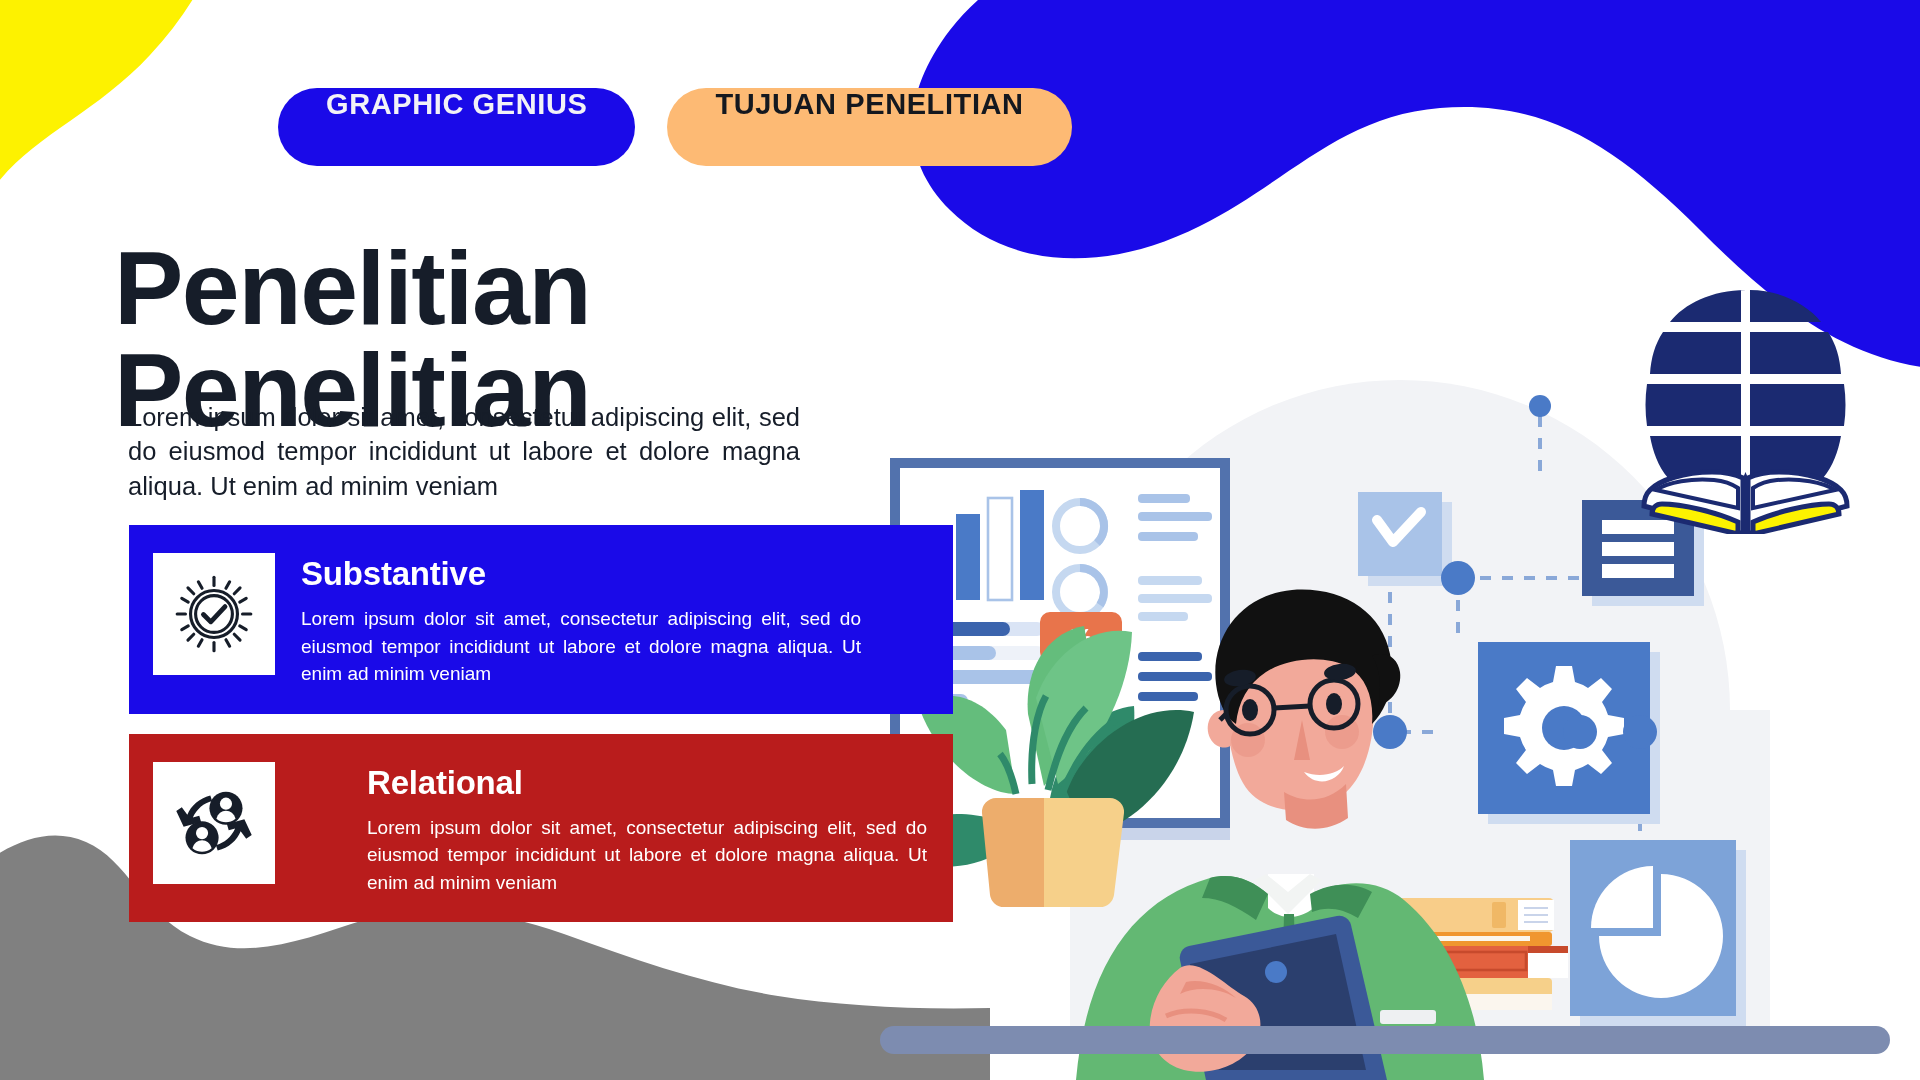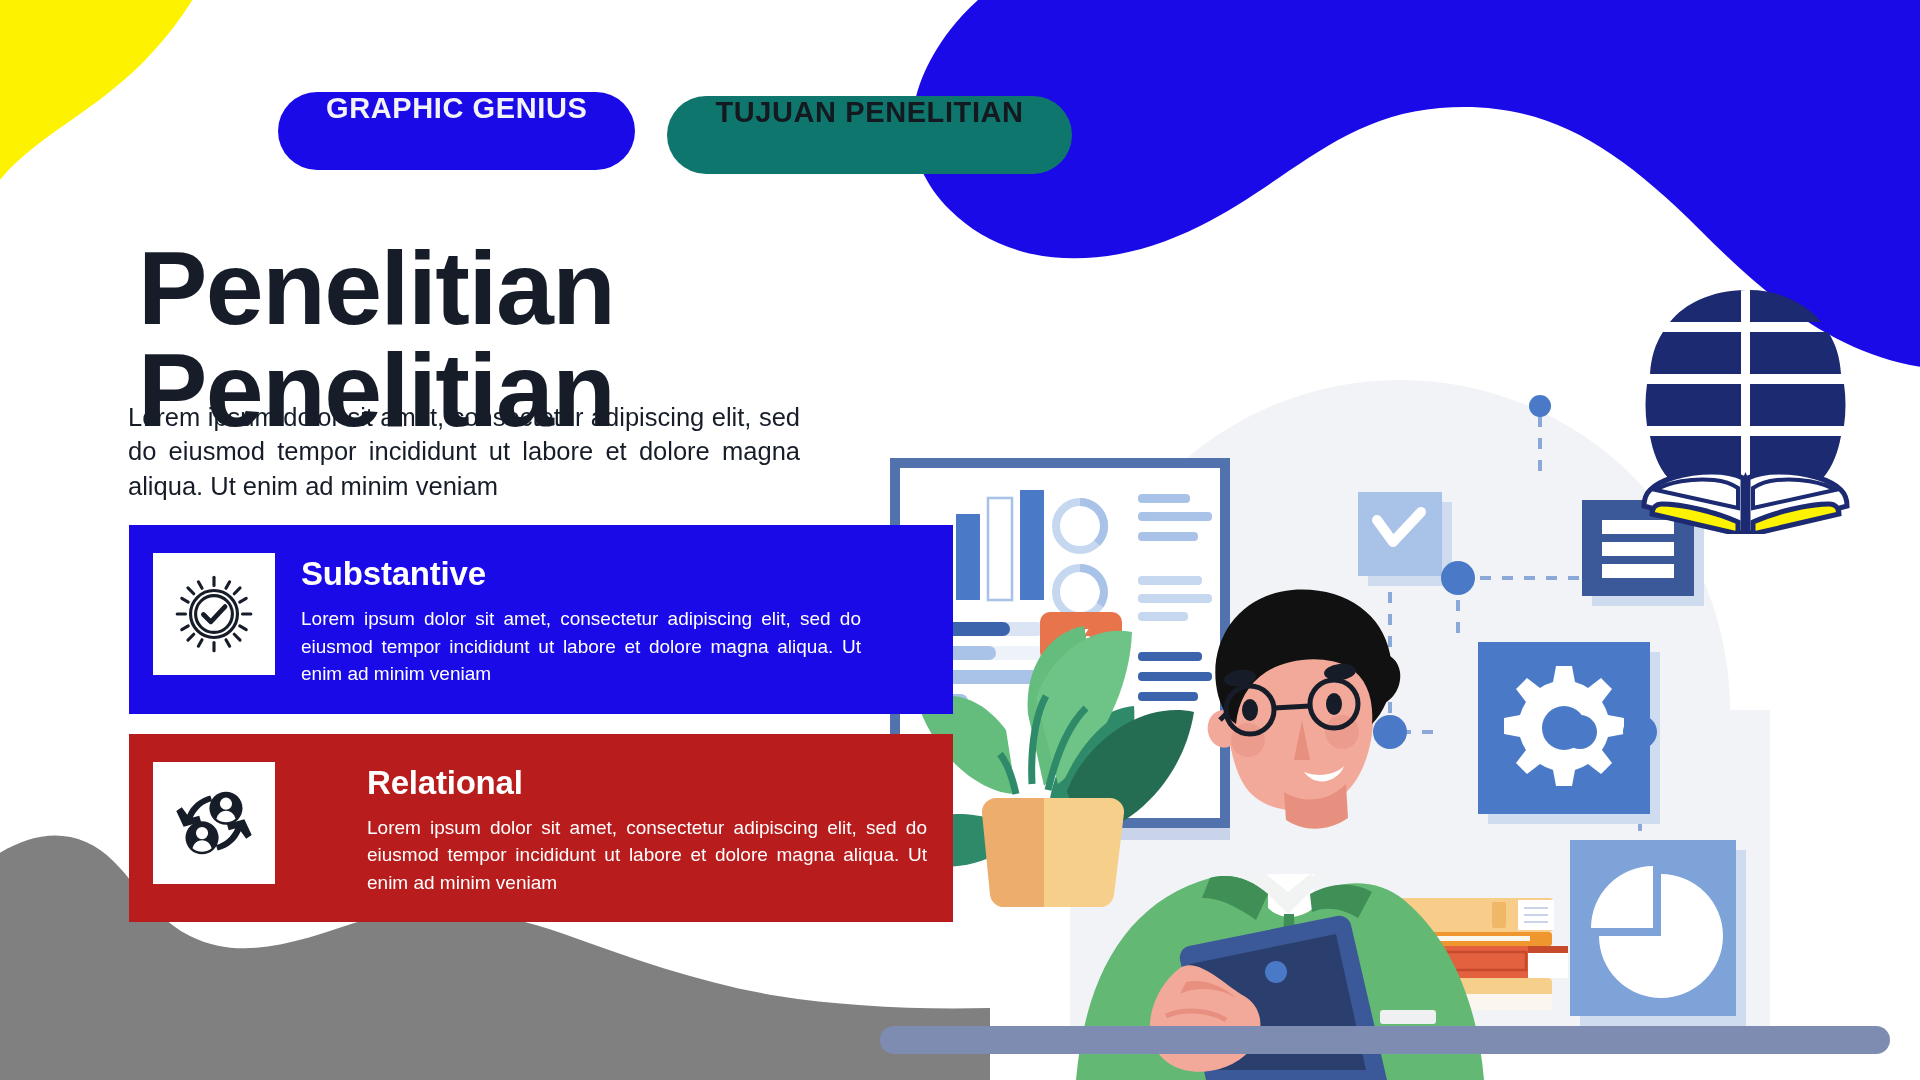--- a/index.html
+++ b/index.html
@@ -18,25 +18,25 @@
   .blob-gray{left:-40px;bottom:-10px;width:1030px;height:320px;}
 
   
   .badges{position:absolute;left:278px;top:88px;display:flex;align-items:center;gap:32px;z-index:6;}
   .badge{
     display:flex;align-items:flex-start;justify-content:center;
     height:78px;border-radius:42px;padding:0 48px;
     font-size:29px;font-weight:bold;letter-spacing:.6px;white-space:nowrap;
   }
   .badge-primary{background:#1a0ae8;color:#f2f2f7;}
-  .badge-accent{background:#0f766e;color:#14181f;margin-top:8px;}
+  .badge-accent{background:#fdba74;color:#14181f;}
 
   
   .headline{
-    position:absolute;left:138px;top:168px;z-index:6;
+    position:absolute;left:114px;top:168px;z-index:6;
     font-size:104px;line-height:.98;font-weight:bold;
     color:#161d29;letter-spacing:-1.5px;
   }
   .headline span{display:block;}
 
   .lead{
     position:absolute;left:128px;top:374px;width:672px;z-index:6;
     font-size:25.5px;line-height:1.36;color:#161d29;
     text-align:justify;
   }

